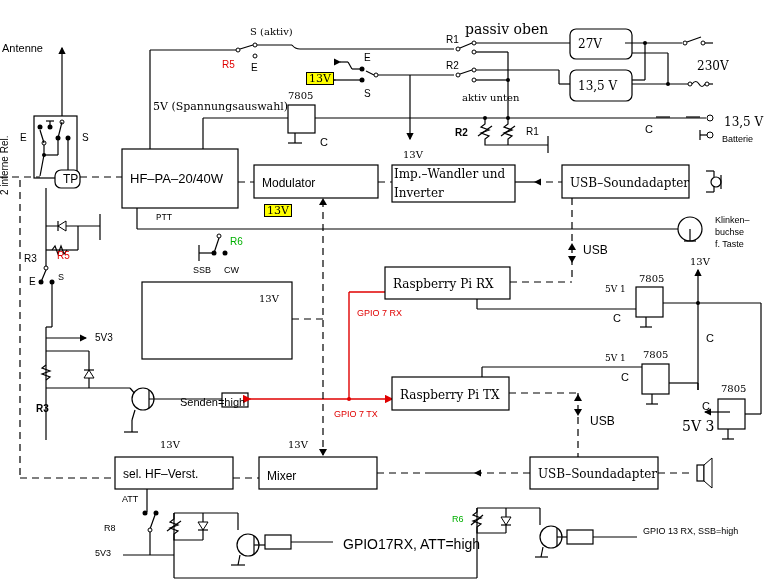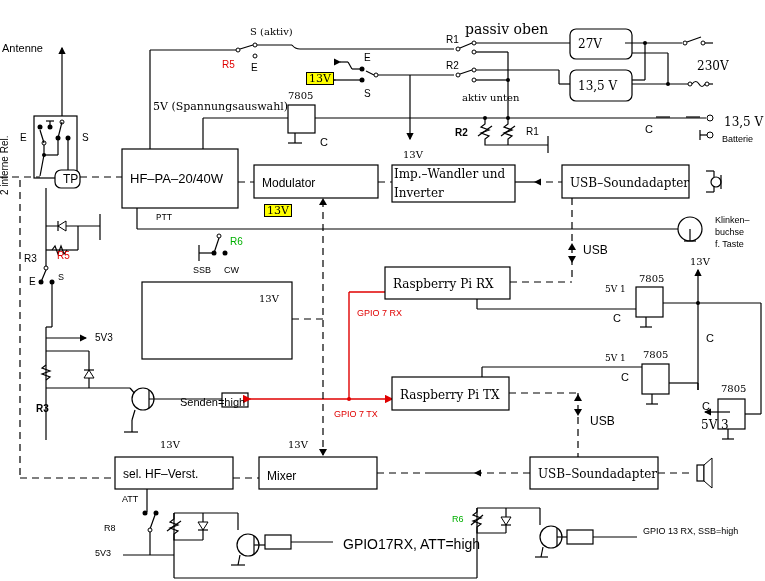--- a/index.html
+++ b/index.html
@@ -357,21 +357,21 @@
 <div class="lbl sans" style="left:715px;top:228px;font-size:9px;">buchse</div>
 <div class="lbl sans" style="left:715px;top:240px;font-size:9px;">f. Taste</div>
 <div class="lbl sans" style="left:583px;top:244px;font-size:12px;">USB</div>
 <div class="lbl sans" style="left:590px;top:415px;font-size:12px;">USB</div>
 <div class="lbl" style="left:690px;top:257px;font-size:10px;">13V</div>
 <div class="lbl" style="left:639px;top:274px;font-size:10px;">7805</div>
 <div class="lbl" style="left:643px;top:350px;font-size:10px;">7805</div>
 <div class="lbl" style="left:721px;top:384px;font-size:10px;">7805</div>
 <div class="lbl" style="left:605px;top:285px;font-size:9px;">5V 1</div>
 <div class="lbl" style="left:605px;top:354px;font-size:9px;">5V 1</div>
-<div class="lbl" style="left:682px;top:419px;font-size:12px;margin-left:19px;">5V 3</div>
+<div class="lbl" style="left:682px;top:419px;font-size:14px;">5V 3</div>
 <div class="lbl sans" style="left:613px;top:313px;">C</div>
 <div class="lbl sans" style="left:621px;top:372px;">C</div>
 <div class="lbl sans" style="left:706px;top:333px;">C</div>
 <div class="lbl sans" style="left:702px;top:401px;">C</div>
 <div class="lbl" style="left:160px;top:440px;font-size:10px;">13V</div>
 <div class="lbl" style="left:288px;top:440px;font-size:10px;">13V</div>
 <div class="lbl sans" style="left:122px;top:495px;font-size:9px;">ATT</div>
 <div class="lbl sans" style="left:104px;top:524px;font-size:9px;">R8</div>
 <div class="lbl sans" style="left:95px;top:549px;font-size:9px;">5V3</div>
 <div class="lbl sans" style="left:343px;top:537px;font-size:14px;">GPIO17RX, ATT=high</div>

